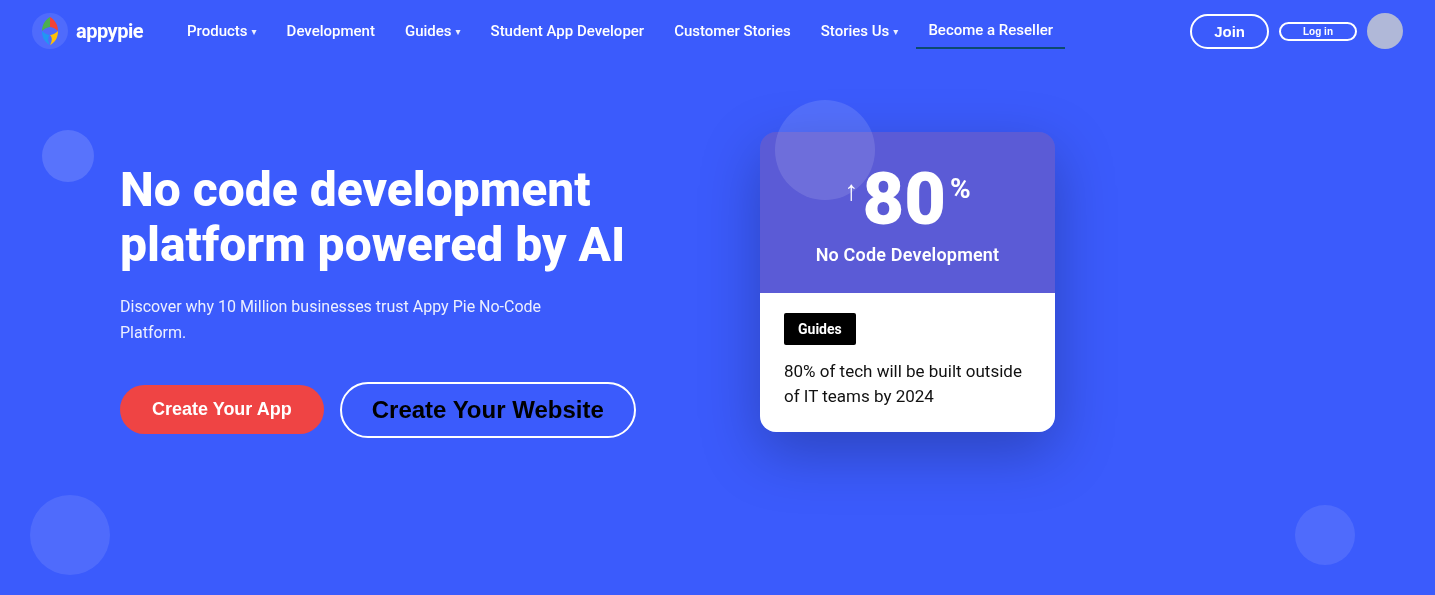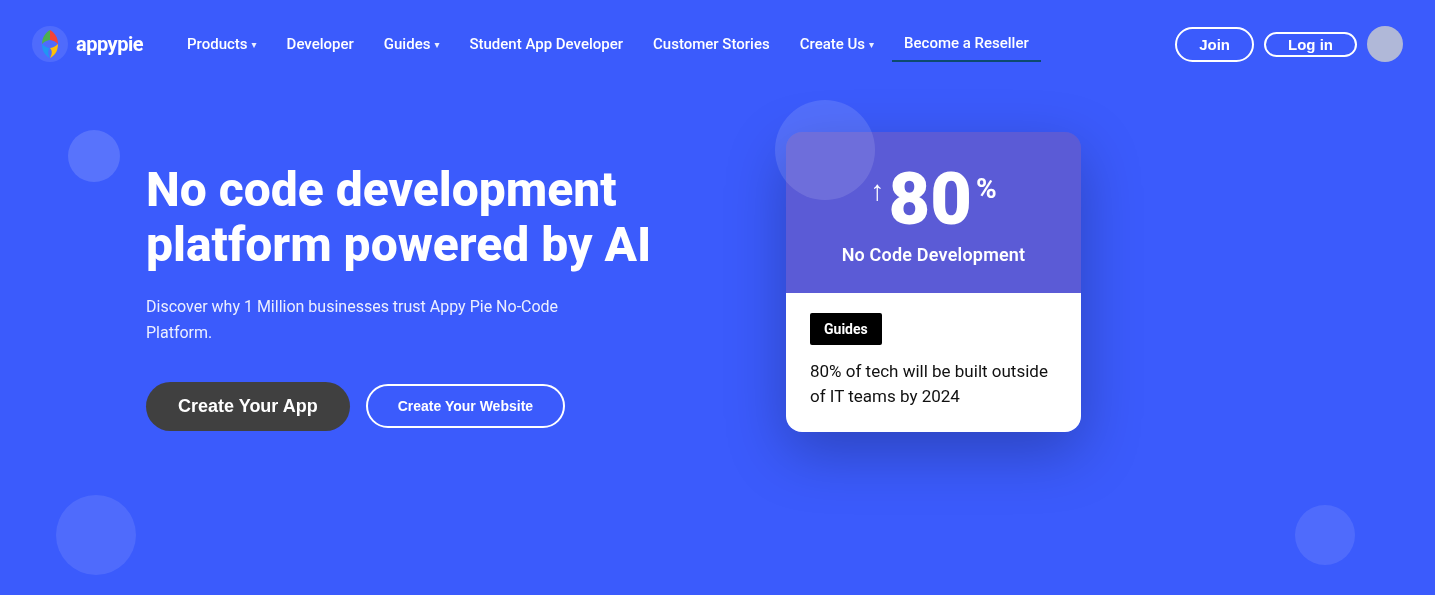--- a/index.html
+++ b/index.html
@@ -8,21 +8,21 @@
       background: #3b5bfc;
       width: 1435px;
       height: 595px;
       overflow: hidden;
       position: relative;
     }
 
     
     .navbar {
       display: flex;
-      align-items: flex-end;
+      align-items: center;
       padding: 0 32px;
       height: 62px;
       background: #3b5bfc;
       position: relative;
       z-index: 10;
     }
     .logo {
       display: flex;
       align-items: center;
       gap: 8px;
@@ -78,21 +78,21 @@
       font-size: 15px;
       font-weight: 600;
       cursor: pointer;
     }
     .btn-login {
       border: 2px solid #fff;
       background: transparent;
       color: #fff;
       padding: 2px 22px;
       border-radius: 22px;
-      font-size: 15px;
+      font-size: 10px;
       font-weight: 600;
       cursor: pointer;
     }
     .avatar {
       width: 36px;
       height: 36px;
       border-radius: 50%;
       background: #b0b8d8;
       display: flex;
       align-items: center;
@@ -101,21 +101,20 @@
     }
 
     
     .hero {
       position: relative;
       display: flex;
       align-items: flex-start;
       padding: 60px 120px 4px 120px;
       height: calc(595px - 62px);
       overflow: hidden;
-      margin-left: 26px;
     }
 
     
     .circle-small {
       position: absolute;
       width: 52px;
       height: 52px;
       border-radius: 50%;
       background: rgba(255,255,255,0.15);
       top: 68px;
@@ -168,37 +167,37 @@
       line-height: 1.6;
       margin-bottom: 36px;
       max-width: 460px;
     }
     .hero-buttons {
       display: flex;
       gap: 16px;
       align-items: center;
     }
     .btn-primary {
-      background: #404040;
+      background: #ef4444;
       color: #fff;
       border: none;
       padding: 14px 32px;
       border-radius: 30px;
       font-size: 18px;
       font-weight: 700;
       cursor: pointer;
       white-space: nowrap;
     }
     .btn-secondary {
       background: transparent;
-      color: #ffffff;
+      color: #000000;
       border: 2px solid #fff;
       padding: 12px 30px;
       border-radius: 30px;
-      font-size: 14px;
+      font-size: 24px;
       font-weight: 700;
       cursor: pointer;
       white-space: nowrap;
     }
 
     
     .hero-card {
       width: 295px;
       border-radius: 16px;
       overflow: hidden;
@@ -283,34 +282,34 @@
     </svg>
     <span class="logo-text">appypie</span>
   </a>
 
   <div class="nav-links">
     <a class="nav-item">
       <span>Products</span>
       <span class="chevron">▾</span>
     </a>
     <a class="nav-item">
-      <span>Developer</span>
+      <span>Development</span>
     </a>
     <a class="nav-item">
       <span>Guides</span>
       <span class="chevron">▾</span>
     </a>
     <a class="nav-item">
       <span>Student App Developer</span>
     </a>
     <a class="nav-item">
       <span>Customer Stories</span>
     </a>
     <a class="nav-item">
-      <span>Create Us</span>
+      <span>Stories Us</span>
       <span class="chevron">▾</span>
     </a>
     <a class="nav-item active">
       <span>Become a Reseller</span>
     </a>
   </div>
 
   <div class="nav-right">
     <button class="btn-join">Join</button>
     <button class="btn-login">Log in</button>
@@ -320,21 +319,21 @@
 
 <section class="hero">
 
   <div class="circle-small"></div>
   <div class="circle-large"></div>
   <div class="circle-bottom-left"></div>
   <div class="circle-bottom-right"></div>
 
   <div class="hero-content">
     <h1 class="hero-title">No code development platform powered by AI</h1>
-    <p class="hero-subtitle">Discover why 1 Million businesses trust Appy Pie No-Code Platform.</p>
+    <p class="hero-subtitle">Discover why 10 Million businesses trust Appy Pie No-Code Platform.</p>
     <div class="hero-buttons">
       <button class="btn-primary">Create Your App</button>
       <button class="btn-secondary">Create Your Website</button>
     </div>
   </div>
 
   <div class="hero-card">
     <div class="card-top">
       <div class="card-stat">
         <span class="arrow-up">↑</span>

